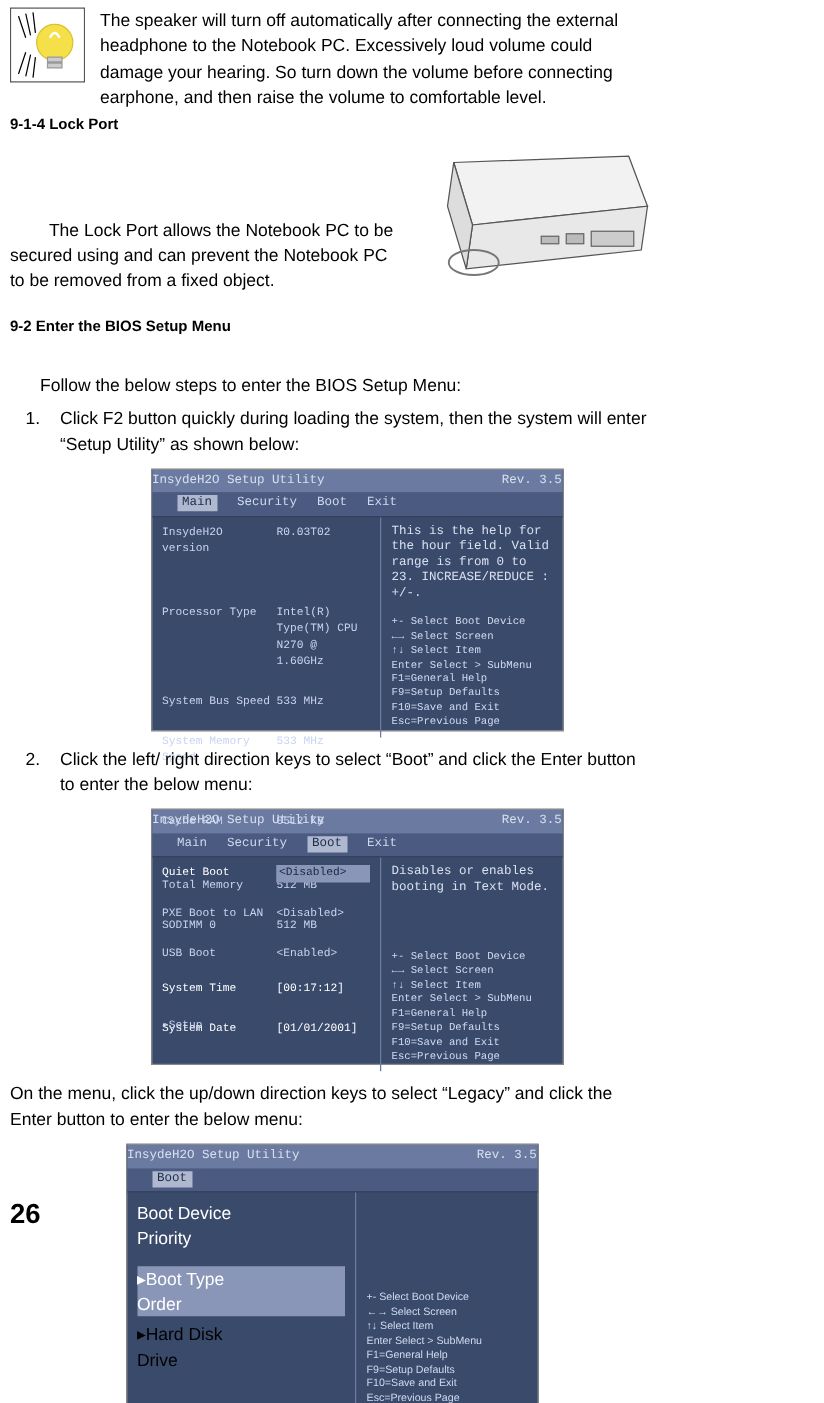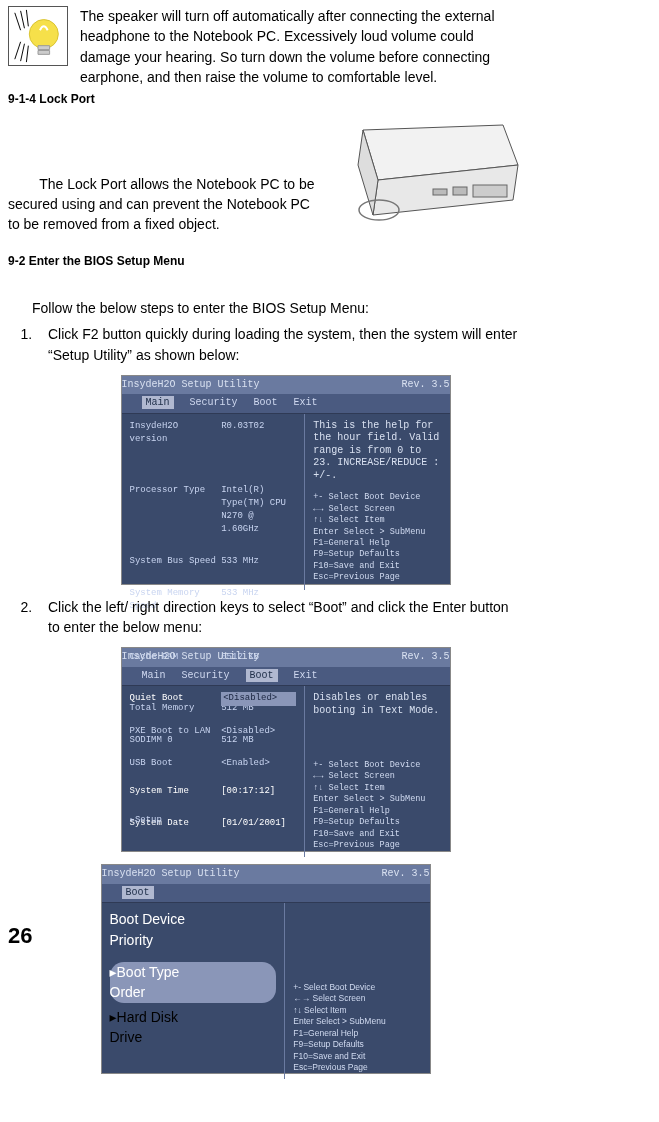--- a/index.html
+++ b/index.html
@@ -131,21 +131,21 @@
     }
     .shot3 .bios-body2 { display:flex; height: calc(100% - 32px); }
     .shot3 .panelL { flex:1.3; border-right:1px solid #6a7aa0; padding:6px 8px; display:flex; flex-direction:column; gap:4px;}
     .shot3 .panelR { flex:1; padding:6px 8px; display:flex; flex-direction:column; justify-content:flex-end;}
     .bios-underline { color:#fff; }
     .page-number {
       font-size: 22px;
       font-weight: bold;
       position: absolute;
       left: 8px;
-      bottom: 131px;
+      bottom: 146px;
     }
     .after-list { margin-left: 0; margin-top:4px; margin-bottom:4px;}
   </style>
 </head>
 <body>
 
 <div class="page">
 
   <div class="warning-row">
     <div class="bulb">
@@ -305,36 +305,37 @@
 F1=General Help
 F9=Setup Defaults
 F10=Save and Exit
 Esc=Previous Page</div>
           </div>
         </div>
       </div>
     </li>
   </ol>
 
+  <p class="after-list">On the menu, click the up/down direction keys to select “Legacy” and click the Enter button to enter the below menu:</p>
 
   <div class="bios-shot shot3">
     <div class="bios-title">
       <span>InsydeH2O Setup Utility</span>
       <span>Rev. 3.5</span>
     </div>
     <div class="bios-tabs">
       <span class="active">Boot</span>
     </div>
     <div class="bios-body2">
       <div class="panelL">
         <div class="bios-row hl">
             <span class="k">Boot Device Priority</span>
           </div>
         <div style="height:4px"></div>
-        <div class="bios-row hl" style="background:#8a96b8;color:#1a2540;border-radius:14px;">
+        <div class="bios-row hl" style="background:#8a96b8;color:#1a2540;">
             <span class="k">▸Boot Type Order</span>
           </div>
         <div class="bios-row">
             <span class="k">▸Hard Disk Drive</span>
           </div>
       </div>
       <div class="panelR">
         <div class="help-list">+-   Select Boot Device
 ←→ Select Screen
 ↑↓ Select Item

